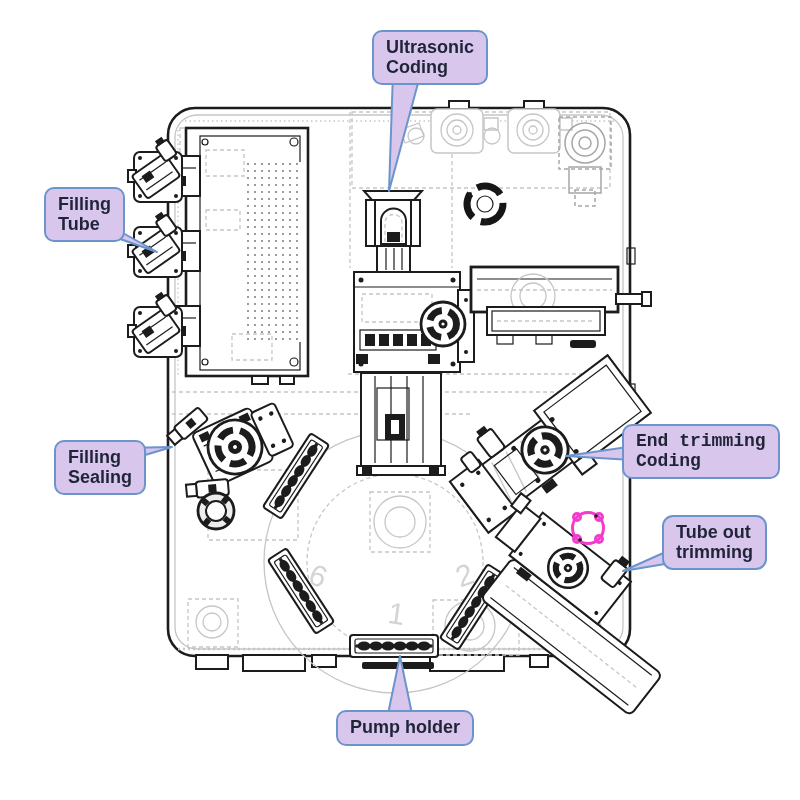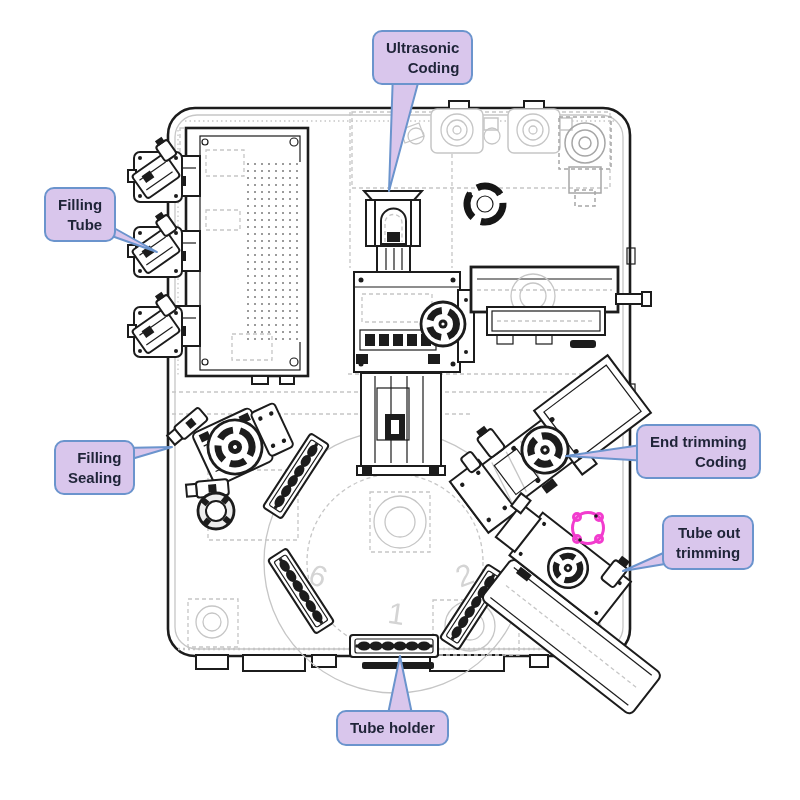--- a/index.html
+++ b/index.html
@@ -22,24 +22,23 @@
   .tail{fill:var(--callout-fill,#d9c6ec);stroke:var(--callout-border,#6b94cd);stroke-width:2;stroke-linejoin:round;}
   .num{fill:#d4d4d4;font:400 30px "Liberation Sans",sans-serif;}
 
   
   .callout{
     position:absolute;
     background:var(--callout-fill,#d9c6ec);
     border:2.5px solid var(--callout-border,#6b94cd);
     border-radius:10px;
     padding:6px 12px;
-    font-weight:bold;font-size:15px;line-height:19.5px;
+    font-weight:bold;font-size:18px;line-height:19.5px;
     color:var(--callout-text,#1f2438);
     white-space:nowrap;
-    text-align:right;
   }
 </style>
 </head>
 <body>
 
 <div class="stage">
 <svg width="800" height="800" viewBox="0 0 800 800">
   <defs>
     <pattern id="dots" width="7" height="7" patternUnits="userSpaceOnUse">
       <rect width="7" height="7" fill="#fff"></rect>
@@ -382,24 +381,24 @@
     <div>Coding</div>
   </div>
   <div class="callout" style="left:44px;top:187px;">
     <div>Filling</div>
     <div>Tube</div>
   </div>
   <div class="callout" style="left:54px;top:440px;">
     <div>Filling</div>
     <div>Sealing</div>
   </div>
-  <div class="callout" style="left:636px;top:424px;">
+  <div class="callout" style="left:622px;top:424px;font-family:Liberation Mono, monospace;">
     <div>End trimming</div>
     <div>Coding</div>
   </div>
-  <div class="callout" style="left:662px;top:515px;">
+  <div class="callout" style="left:662px;top:515px;border-radius:11px;">
     <div>Tube out</div>
     <div>trimming</div>
   </div>
   <div class="callout" style="left:336px;top:710px;">
-    <div>Tube holder</div>
+    <div>Pump holder</div>
   </div>
 </div>
 
 </body></html>

